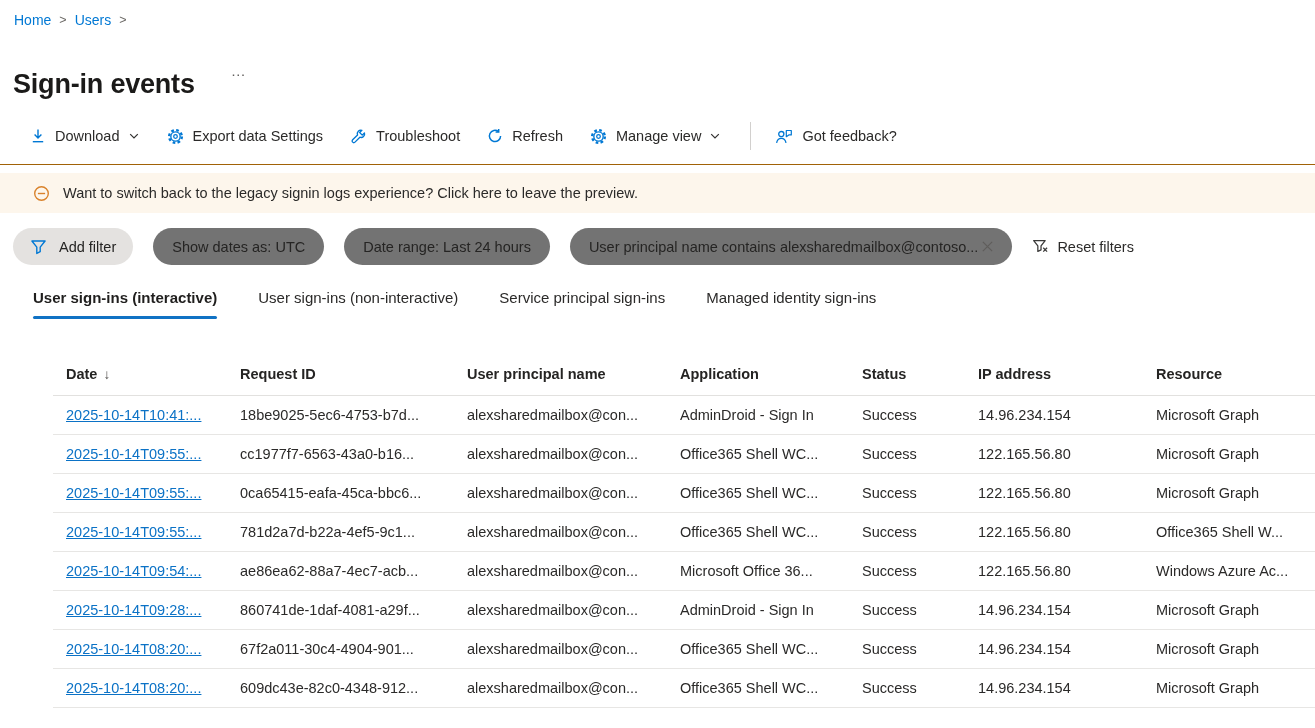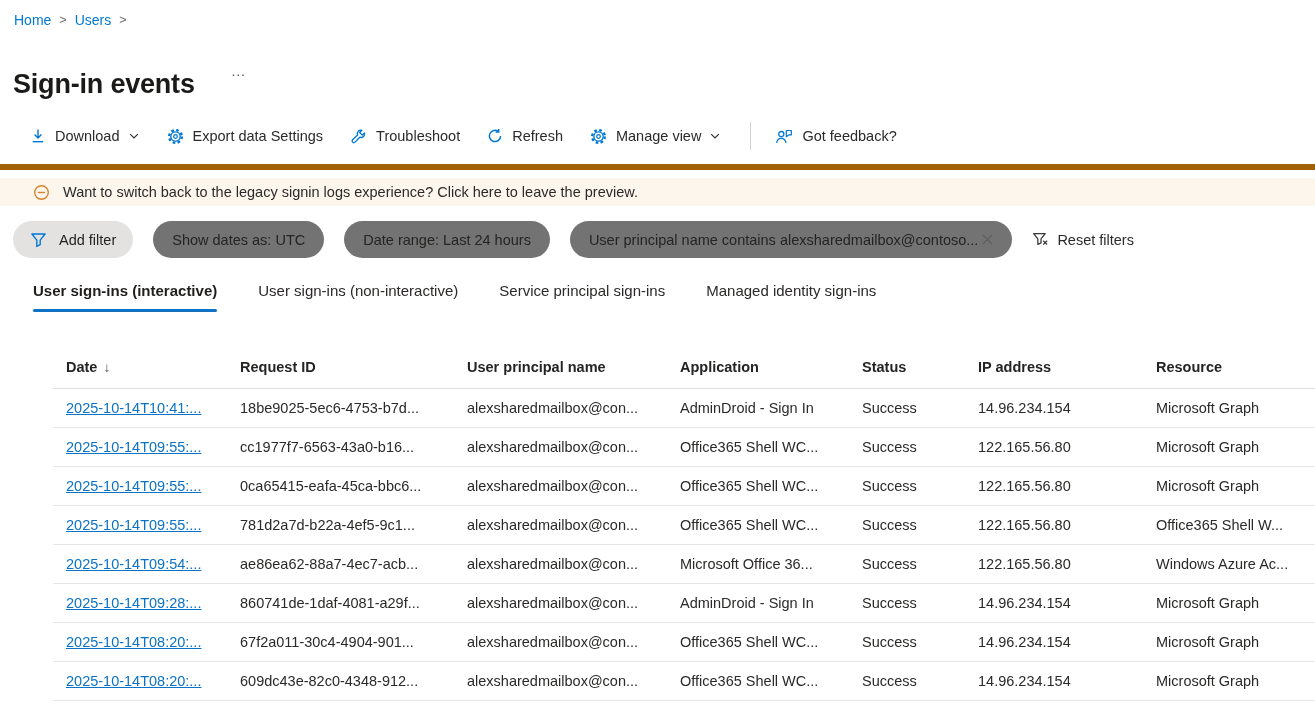--- a/index.html
+++ b/index.html
@@ -12,28 +12,28 @@
   }
   
   .breadcrumb { padding:12px 11px 0 14px; font-size:14px; display:flex; align-items:center; }
   .crumb { color:#0078d4; cursor:pointer; }
   .crumb-sep { color:#6b6966; margin:0 8px; font-size:12.5px; }
   
   .title-row { display:flex; align-items:center; padding-left:13px; margin-top:13px; }
   .page-title { font-size:27px; font-weight:700; color:#1b1a19; letter-spacing:-0.2px;margin-top:28px; }
   .title-ellipsis { color:#605e5c; margin-left:36px; font-size:15px; letter-spacing:1.5px; cursor:pointer; }
   
-  .toolbar-wrap { border-bottom:6px solid #a16207; margin-top:22px; }
+  .toolbar-wrap { border-bottom:1px solid #a16207; margin-top:22px; }
   .toolbar { display:flex; align-items:center; padding:0 0 14px 30px; }
   .tb-item { display:flex; align-items:center; gap:9px; margin-right:27px; color:#2b2a29; cursor:pointer; white-space:nowrap; }
   .tb-item .chev { margin-left:-1px; display:flex; }
   .tb-sep { width:1px; height:28px; background:#d2d0ce; margin:0 24px 0 2px; }
   .icon { display:inline-flex; align-items:center; justify-content:center; }
   
-  .banner { height:28px; background:#fdf6ec; display:flex; align-items:center; padding-left:33px; gap:13px; margin-top:8px; color:#2b2a29; }
+  .banner { height:40px; background:#fdf6ec; display:flex; align-items:center; padding-left:33px; gap:13px; margin-top:8px; color:#2b2a29; }
   
   .filters { display:flex; align-items:center; margin:15px 0 0 13px; }
   .pill { height:37px; display:inline-flex; align-items:center; padding:0 19px; background:#737373; border-radius:19px; color:#252423; cursor:pointer; white-space:nowrap; }
   .pill.add { background:#e4e2e0; gap:12px; padding:0 17px; }
   .pill.removable { gap:4px; }
   .pill + .pill, .pill + .reset-filters { margin-left:20px; }
   .pill-close { display:flex; cursor:pointer; }
   .reset-filters { display:inline-flex; align-items:center; gap:8px; color:#2b2a29; cursor:pointer; white-space:nowrap; }
   
   .tabs { display:flex; margin:24px 0 0 33px; font-size:15px; }

